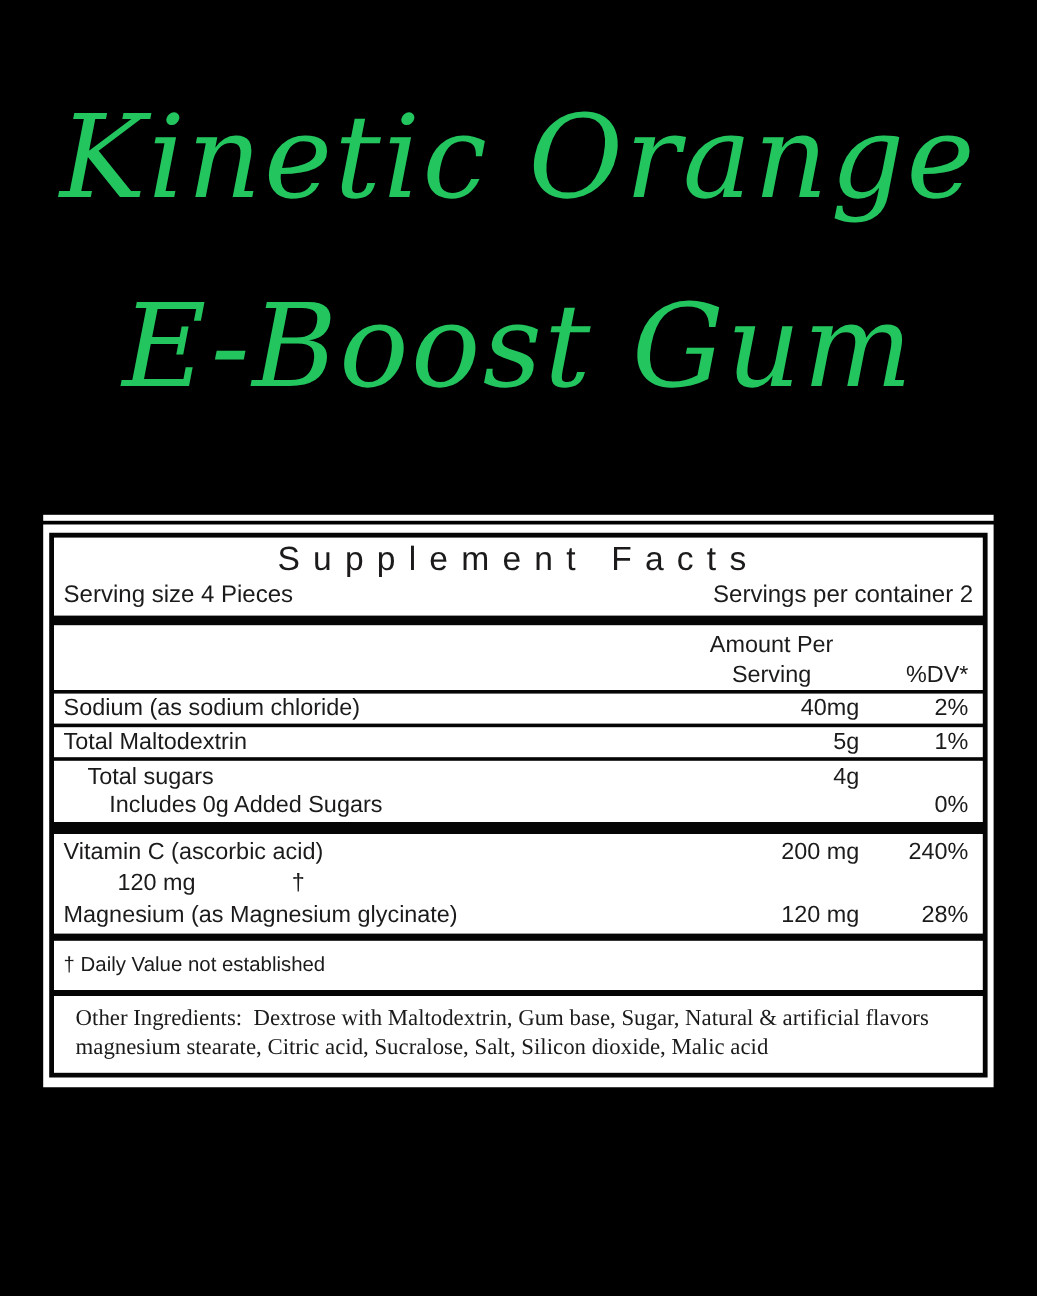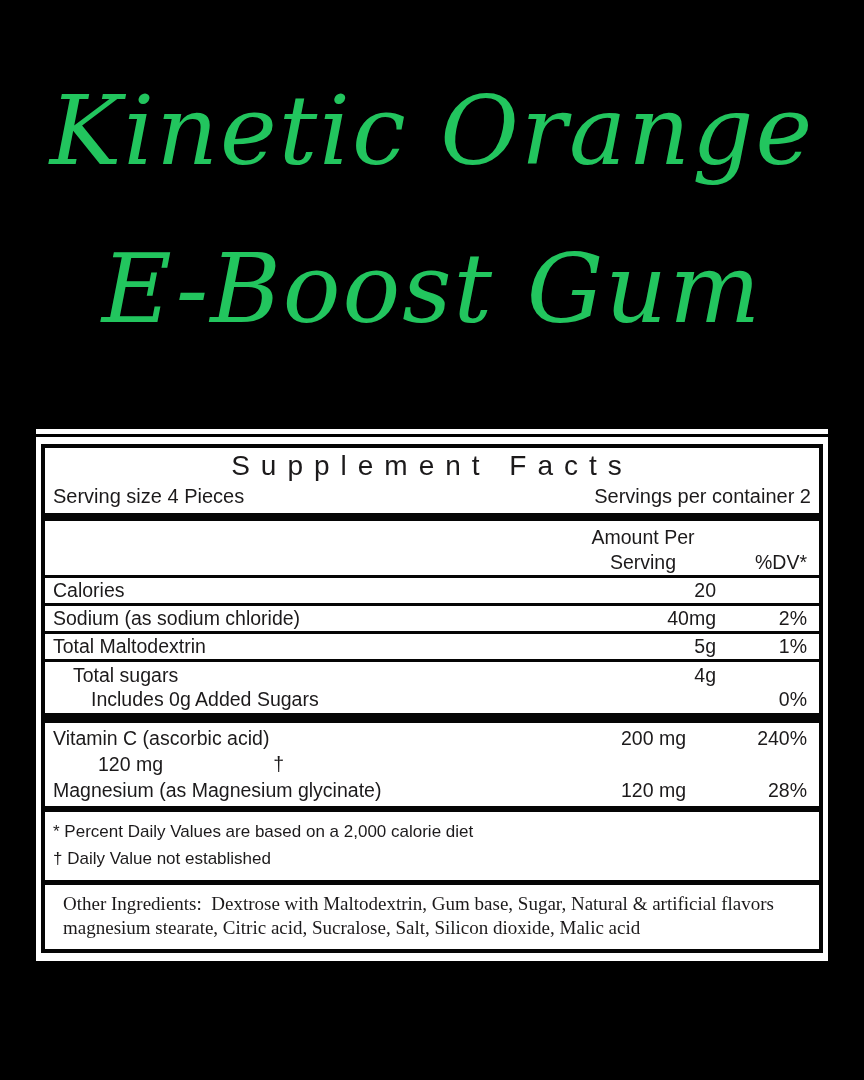--- a/index.html
+++ b/index.html
@@ -78,21 +78,21 @@
     font-size:19.5px;
   }
   .nm{flex:1;white-space:nowrap;}
   .amt{width:110px;text-align:right;white-space:nowrap;}
   .dvv{width:91px;text-align:right;white-space:nowrap;}
   .ind1{padding-left:20px;}
   .ind2{padding-left:38px;}
   .box-single{margin-bottom:3px;height:25px;display:flex;flex-direction:column;justify-content:center;}
   .box-sugars{margin-bottom:10px;padding:1px 0 2px 0;}
   .box-nutrients{margin-bottom:6px;padding:2px 0 3px 0;}
-  .box-nutrients .row{height:26px;gap:30px;}
+  .box-nutrients .row{height:26px;}
   
   .box-footnotes{margin-bottom:5px;padding:6px 10px 8px 8px;}
   .footnote{font-size:17px;line-height:27px;}
   
   .box-ingredients{padding:7px 12px 10px 18px;}
   .ingredients-text{
     font-family:"Liberation Serif", serif;
     font-size:19px;
     line-height:23.5px;
     white-space:pre-wrap;
@@ -121,27 +121,20 @@
     <div class="box box-cols">
       <div class="cols-row">
         <span class="col-amount">
           <span>Amount Per</span><br>
           <span>Serving</span>
         </span>
         <span class="col-dv">%DV*</span>
       </div>
     </div>
 
-    <div class="box box-single">
-      <div class="row">
-        <span class="nm">Calories</span>
-        <span class="amt">20</span>
-        <span class="dvv"></span>
-      </div>
-    </div>
 
     <div class="box box-single">
       <div class="row">
         <span class="nm">Sodium (as sodium chloride)</span>
         <span class="amt">40mg</span>
         <span class="dvv">2%</span>
       </div>
     </div>
 
     <div class="box box-single">
@@ -176,21 +169,20 @@
         <span class="dvv">†</span>
       </div>
       <div class="row">
         <span class="nm">Magnesium (as Magnesium glycinate)</span>
         <span class="amt">120 mg</span>
         <span class="dvv">28%</span>
       </div>
     </div>
 
     <div class="box box-footnotes">
-      <div class="footnote">* Percent Daily Values are based on a 2,000 calorie diet</div>
       <div class="footnote">† Daily Value not established</div>
     </div>
 
     <div class="box box-ingredients">
       <div class="ingredients-text">Other Ingredients:  Dextrose with Maltodextrin, Gum base, Sugar, Natural &amp; artificial flavors magnesium stearate, Citric acid, Sucralose, Salt, Silicon dioxide, Malic acid</div>
     </div>
 
   </div>
 </div>
 

